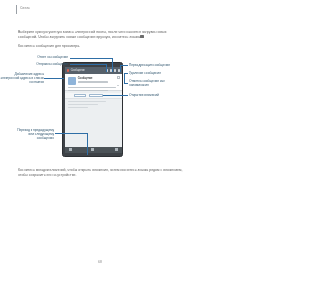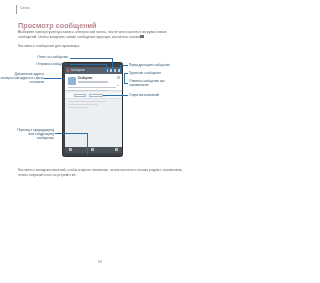--- a/index.html
+++ b/index.html
@@ -152,21 +152,20 @@
   }
 </style>
 </head>
 <body>
 
 <div class="page">
 
   <div class="header-rule"></div>
   <div class="header-label">Связь</div>
 
-  <div class="page-title">Просмотр сообщений</div>
 
   <div class="para p1">
     <span>Выберите нужную учетную запись электронной почты, после чего начнется загрузка новых сообщений. Чтобы загрузить новые сообщения вручную, коснитесь значка</span><span class="inline-icon"></span>
   </div>
 
   <div class="para p2">Коснитесь сообщения для просмотра.</div>
 
   <div class="device">
     <div class="device-screen">
 

